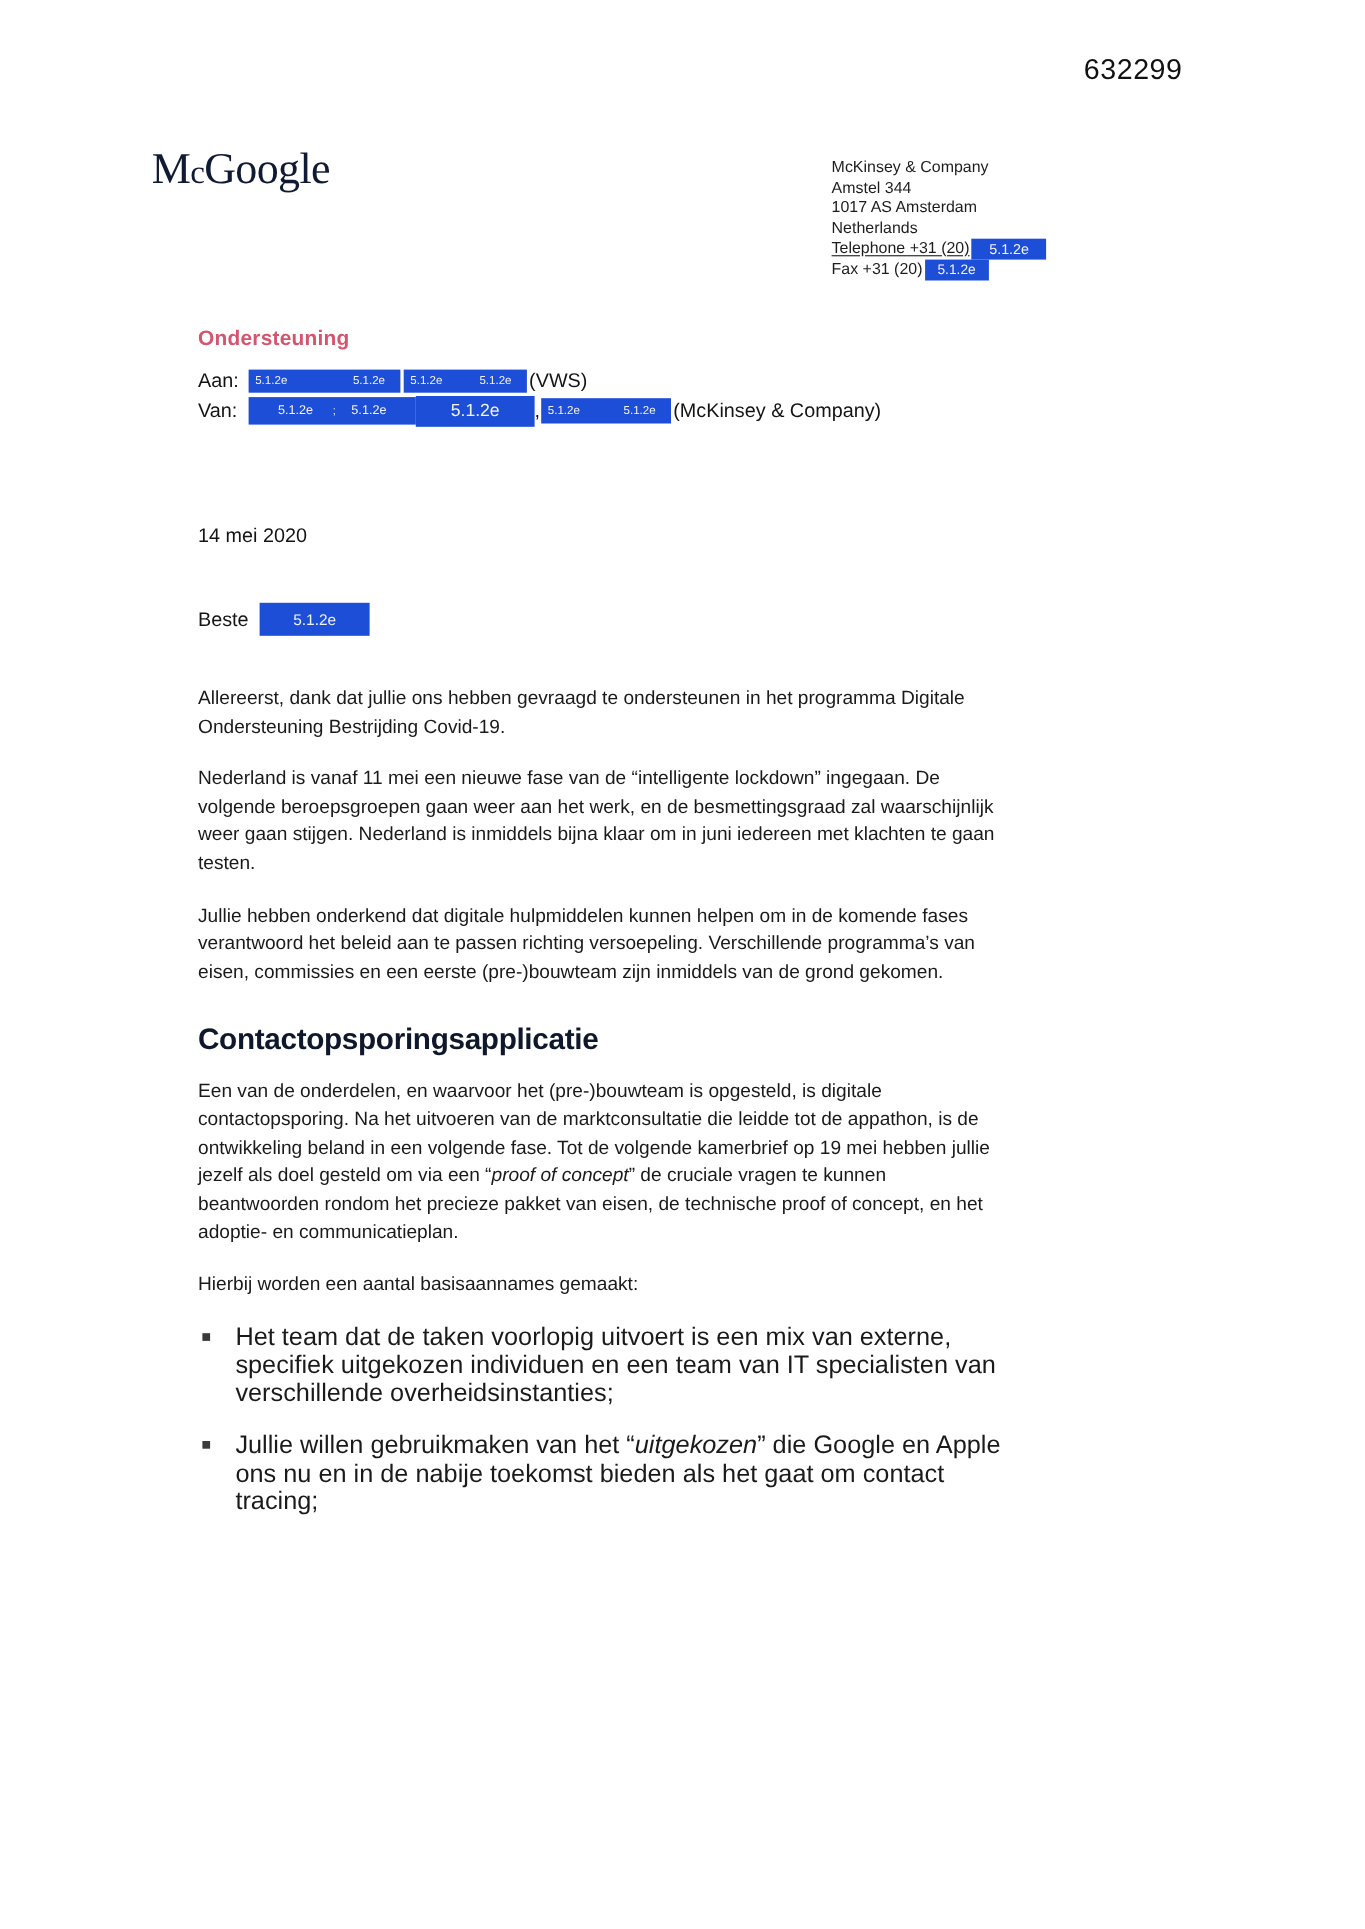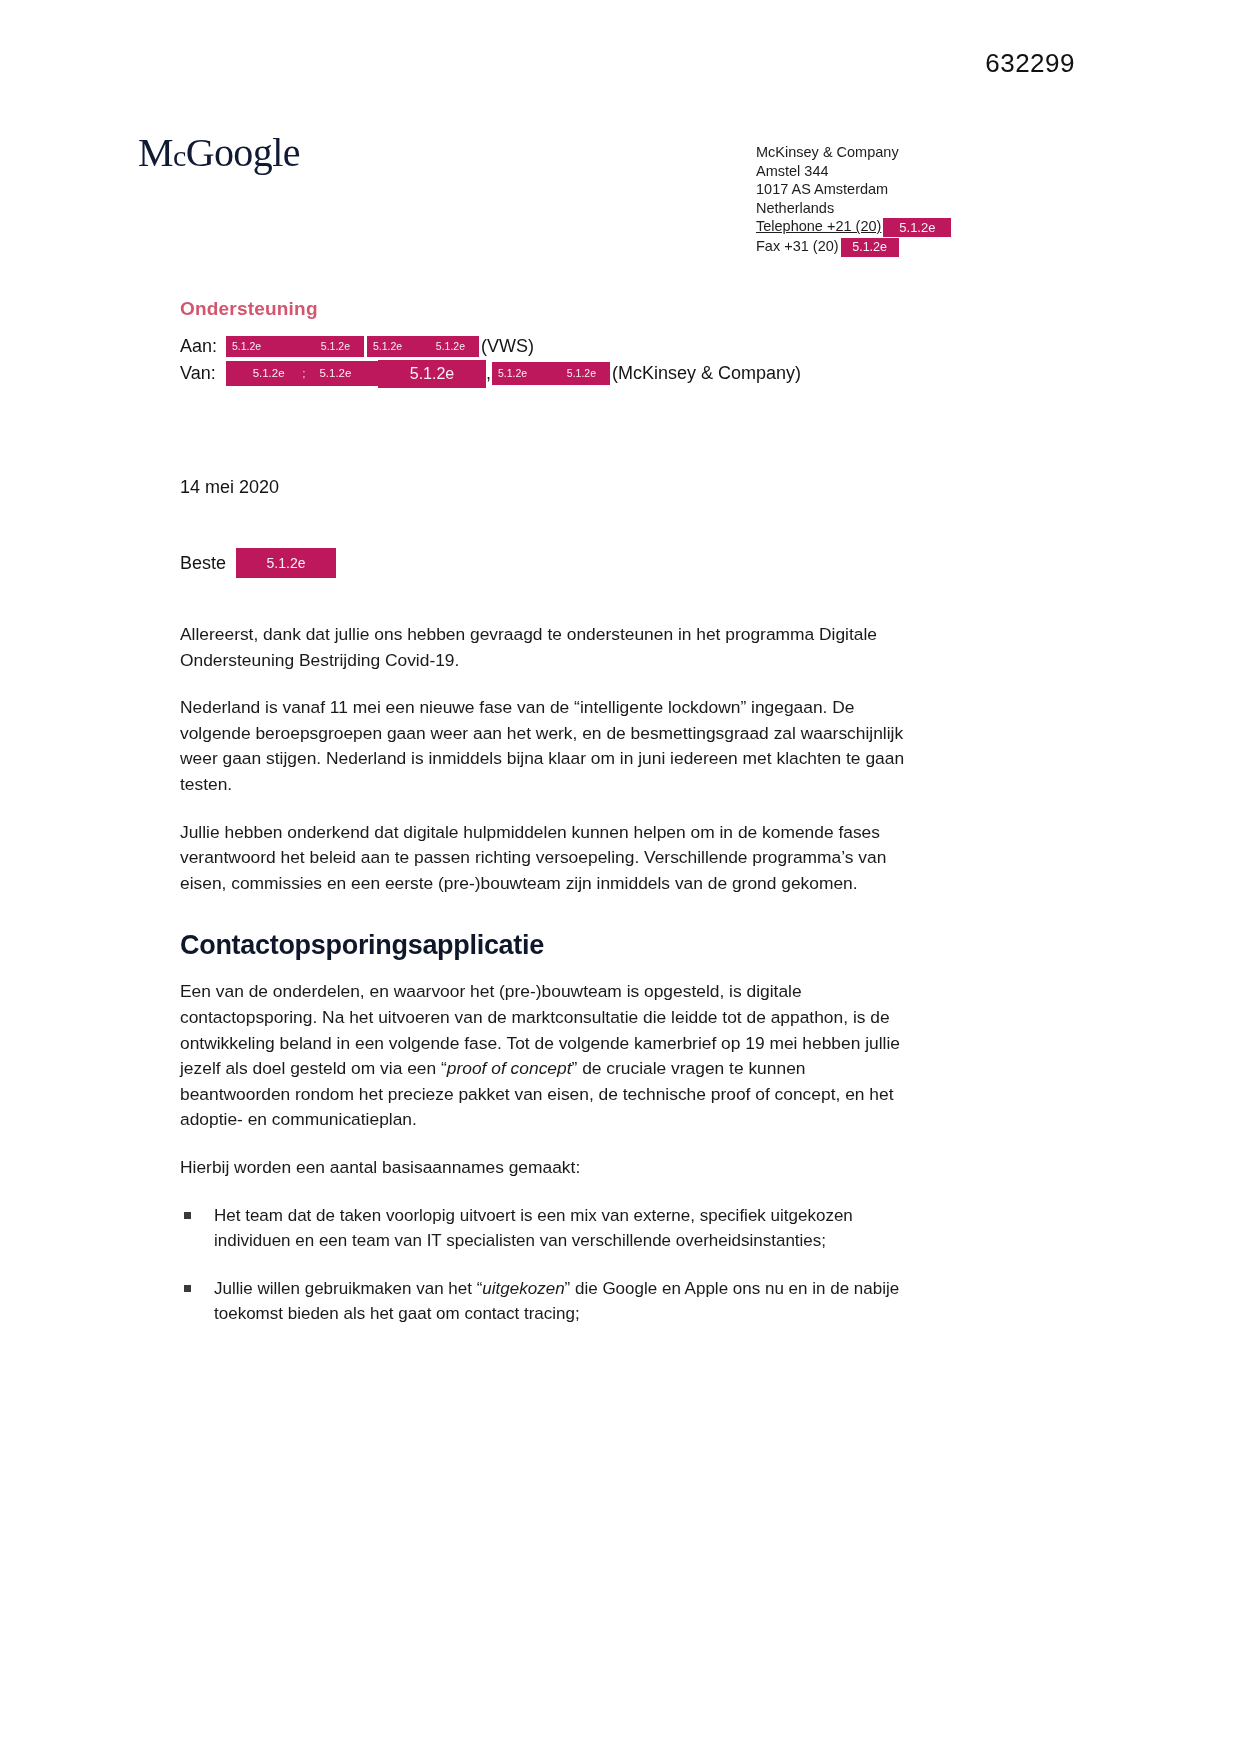--- a/index.html
+++ b/index.html
@@ -61,21 +61,21 @@
     font-size: 14.5px;
     line-height: 18.6px;
     color: #1d1d1d;
   }
   .address .addr-line { white-space: nowrap; display: block; margin-left: 48px; }
   .address .underline { text-decoration: underline; }
 
   
   .redact {
     display: inline-block;
-    background: #be185d;
+    background: #1d4ed8;
     color: #ffffff;
     vertical-align: middle;
     text-align: center;
     position: relative;
     box-sizing: border-box;
     overflow: hidden;
     white-space: nowrap;
   }
   .redact .rtag {
     display: inline-block;
@@ -164,21 +164,21 @@
   }
   .bullets {
     margin: 14px 0 0 0;
     padding: 0;
     list-style: none;
   }
   .bullets li {
     position: relative;
     padding-left: 34px;
     margin-bottom: 22px;
-    font-size: 17px;
+    font-size: 23px;
     line-height: 25.6px;
     color: #1a1a1a;
   }
   .bullets li .sqbullet {
     position: absolute;
     left: 4px;
     top: 9px;
     width: 7px;
     height: 7px;
     background: #3a3a3a;
@@ -194,21 +194,21 @@
 
   <div class="logo">
     <span class="logo-line1"><span>M</span><span class="sc">c</span><span>Google</span></span>
   </div>
 
   <div class="address">
     <span class="addr-line">McKinsey &amp; Company</span>
     <span class="addr-line">Amstel 344</span>
     <span class="addr-line">1017 AS Amsterdam</span>
     <span class="addr-line">Netherlands</span>
-    <span class="addr-line"><span class="underline">Telephone +21 (20)</span><span class="redact" style="width:68px;height:19px;line-height:19px;font-size:13px;margin-left:2px;"><span class="rtag">5.1.2e</span></span></span>
+    <span class="addr-line"><span class="underline">Telephone +31 (20)</span><span class="redact" style="width:68px;height:19px;line-height:19px;font-size:13px;margin-left:2px;"><span class="rtag">5.1.2e</span></span></span>
     <span class="addr-line"><span>Fax +31 (20)</span><span class="redact" style="width:58px;height:19px;line-height:19px;font-size:12.5px;margin-left:2px;"><span class="rtag">5.1.2e</span></span></span>
   </div>
 
   <div class="confidential">Ondersteuning</div>
 
   <div class="recipients">
 
     <div class="recip-row">
       <span class="recip-label">Aan:</span>
       <span class="redact two-tag" style="width:138px;height:21px;line-height:21px;font-size:10.5px;">

